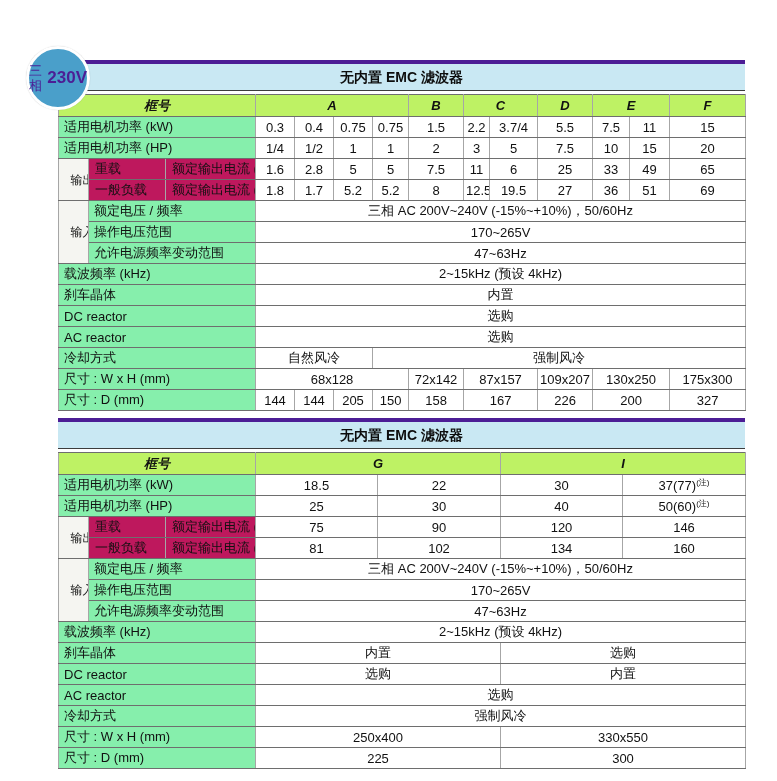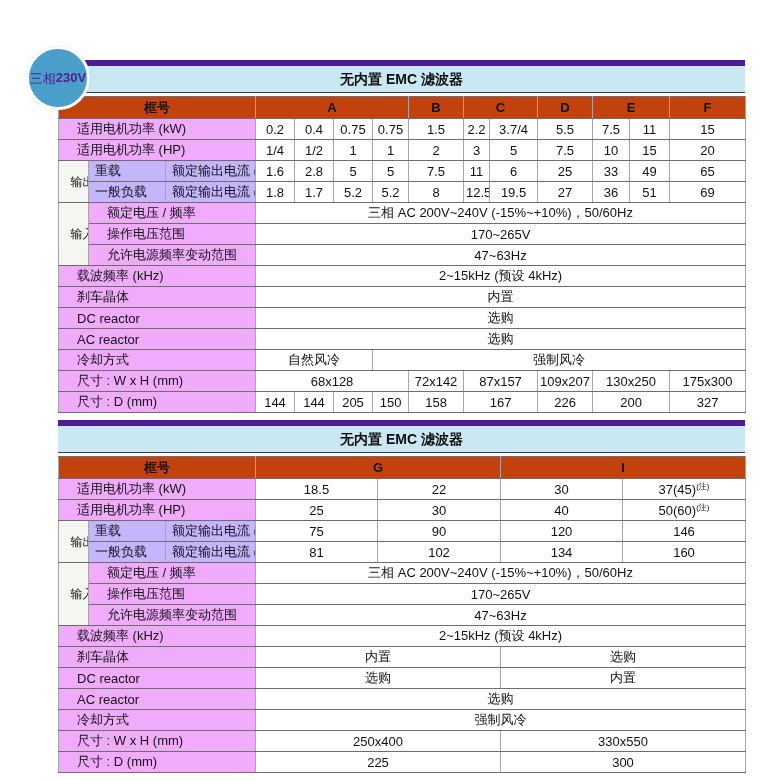--- a/index.html
+++ b/index.html
@@ -1,37 +1,37 @@
 <!DOCTYPE html>
 <html><head>
 <meta charset="utf-8">
 <style>
   html,body{margin:0;padding:0;background:#fff;}
   body{font-family:"Liberation Sans","DejaVu Sans",sans-serif;color:#111;}
   #page{position:relative;width:777px;height:781px;background:#fff;overflow:hidden;}
   .content{position:absolute;left:58px;top:60px;width:687px;}
-  .band{height:26px;background:#c9e8f3;border-top:6px solid #4c1d95;border-bottom:1px solid #3c3c3c;
+  .band{height:26px;background:#c9e8f3;border-top:4px solid #4c1d95;border-bottom:1px solid #3c3c3c;
         text-align:center;font-weight:bold;font-size:14px;line-height:26px;margin-bottom:3px;color:#0d0d0d;}
   .gap{height:7px;}
   table{border-collapse:collapse;table-layout:fixed;width:687px;}
   td{border-left:1px solid #a6a6a6;border-right:1px solid #a6a6a6;
      border-top:1px solid #6e6e6e;border-bottom:1px solid #6e6e6e;
      height:20px;font-size:13px;padding:0 2px;text-align:center;background:#fff;
      overflow:hidden;white-space:nowrap;}
-  td.lbl{text-align:left;padding-left:18px;background:#f0abfc;}
-  td.sublbl{text-align:left;padding-left:6px;background:#c4b5fd;}
-  tr.frame td{background:#c2410c;font-weight:bold;height:21px;}
+  td.lbl{text-align:left;padding-left:5px;background:#86efac;}
+  td.sublbl{text-align:left;padding-left:6px;background:#be185d;}
+  tr.frame td{background:#bef264;font-weight:bold;height:21px;font-style:italic;}
   td.vcell{background:#f5f5f1;padding:0;}
   td.vcell span{display:inline-block;width:14px;word-break:break-all;line-height:1.1;font-size:12px;margin-left:8px;}
   sup{font-size:8px;vertical-align:super;line-height:0;}
   #badge{position:absolute;left:26px;top:46px;width:58px;height:58px;border-radius:50%;
          background:#4a9fca;border:3px solid #ffffff;box-shadow:0 0 1px rgba(0,0,0,.25);
          z-index:5;display:flex;flex-direction:row;align-items:center;justify-content:center;color:#4c1d95;}
   #badge .l1{font-size:13px;line-height:15px;}
-  #badge .l2{font-size:13px;font-weight:bold;line-height:16px;}
+  #badge .l2{font-size:17px;font-weight:bold;line-height:16px;}
   .footnote{margin-top:11px;font-size:11.5px;color:#111;}
 </style>
 </head>
 <body>
 
 <div id="page">
 
   <div id="badge">
     <span class="l1">三相</span>
     <span class="l2">230V</span>
@@ -63,21 +63,21 @@
         <td colspan="3">框号</td>
         <td colspan="4">A</td>
         <td>B</td>
         <td colspan="2">C</td>
         <td>D</td>
         <td colspan="2">E</td>
         <td>F</td>
       </tr>
       <tr>
         <td colspan="3" class="lbl">适用电机功率 (kW)</td>
-        <td>0.2</td>
+        <td>0.3</td>
         <td>0.4</td>
         <td>0.75</td>
         <td>0.75</td>
         <td>1.5</td>
         <td>2.2</td>
         <td>3.7/4</td>
         <td>5.5</td>
         <td>7.5</td>
         <td>11</td>
         <td>15</td>
@@ -203,21 +203,21 @@
           <tr class="frame">
         <td colspan="3">框号</td>
         <td colspan="2">G</td>
         <td colspan="2">I</td>
       </tr>
       <tr>
         <td colspan="3" class="lbl">适用电机功率 (kW)</td>
         <td>18.5</td>
         <td>22</td>
         <td>30</td>
-        <td><span>37(45)</span><sup>(注)</sup></td>
+        <td><span>37(77)</span><sup>(注)</sup></td>
       </tr>
       <tr>
         <td colspan="3" class="lbl">适用电机功率 (HP)</td>
         <td>25</td>
         <td>30</td>
         <td>40</td>
         <td><span>50(60)</span><sup>(注)</sup></td>
       </tr>
       <tr>
         <td rowspan="2" class="vcell"><span>输出</span></td>

